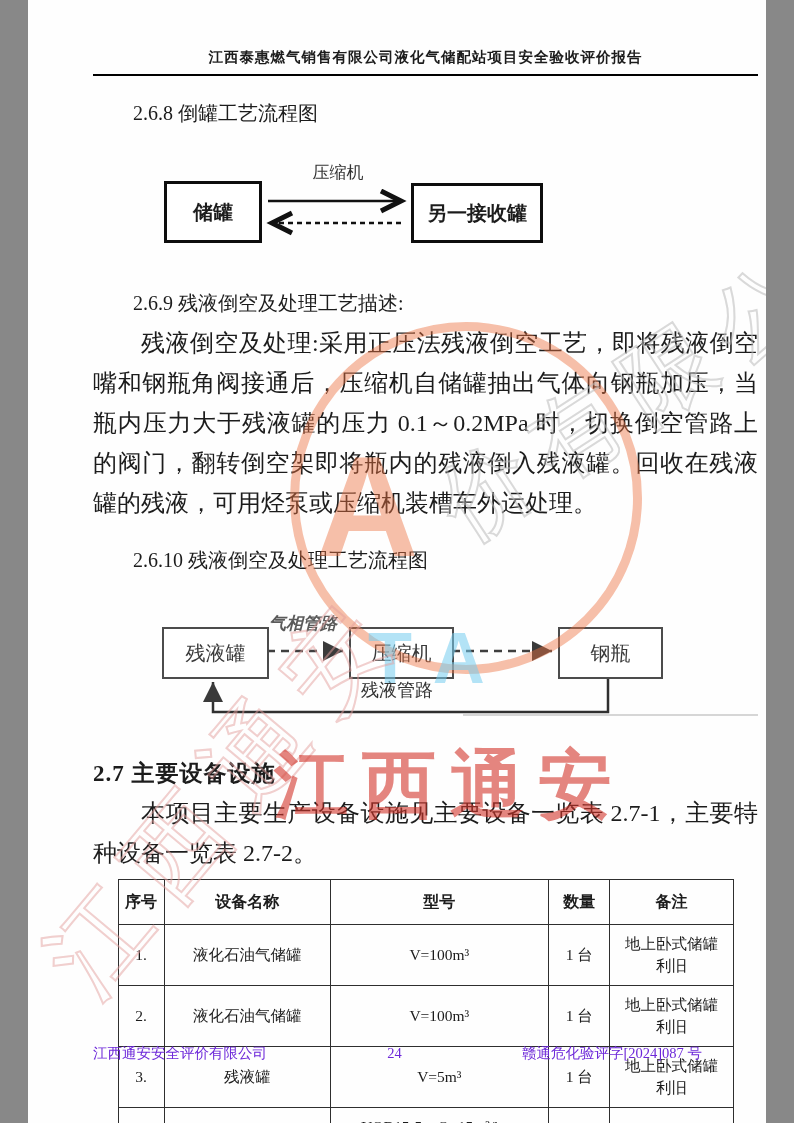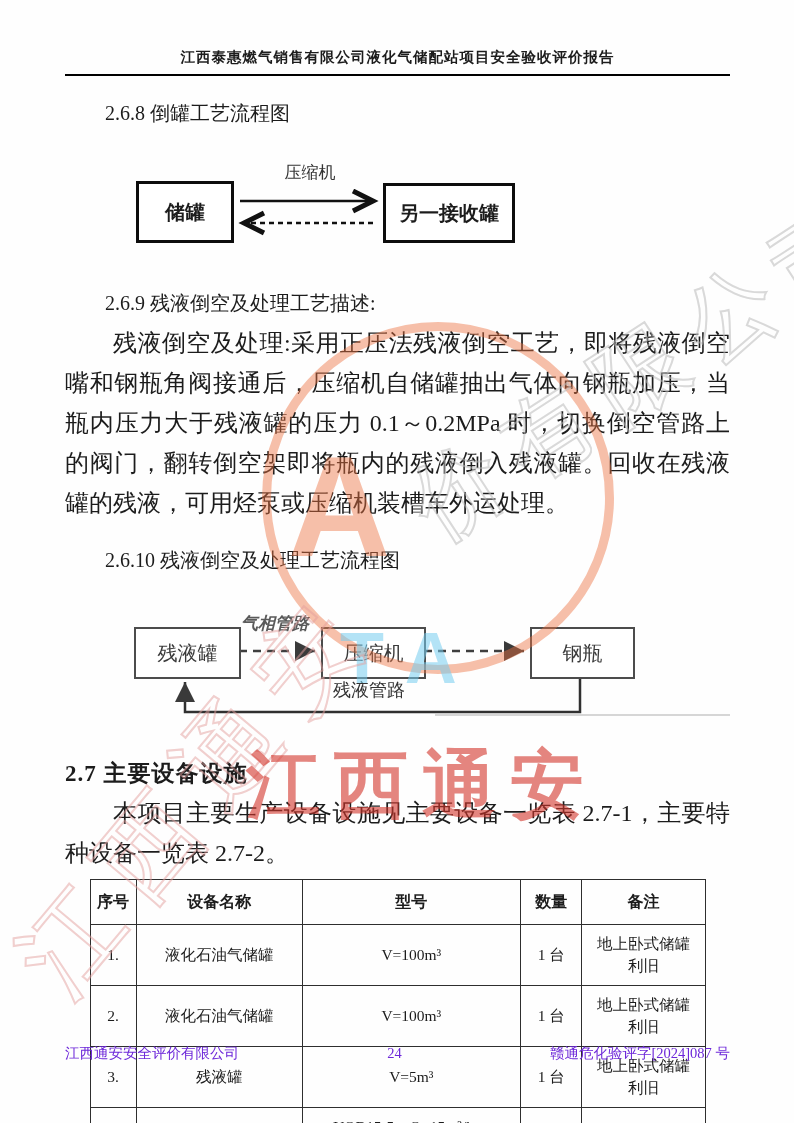--- a/index.html
+++ b/index.html
@@ -1,18 +1,18 @@
 <!DOCTYPE html>
 <html><head>
 <meta charset="utf-8">
 <style>
   html,body{margin:0;padding:0;background:#888;}
   .page{
     position:relative;
-    width:794px;height:1123px;
+    width:738px;height:1123px;
     margin:0 auto;
     background:#fefefe;
     overflow:hidden;
     font-family:"Liberation Serif","DejaVu Serif",serif;
     color:#1c1c1c;
   }
   .content{position:absolute;left:65px;top:0;width:665px;z-index:1;}
 
   
   .doc-header{padding-top:48px;border-bottom:2px solid #000;padding-bottom:7px;}

